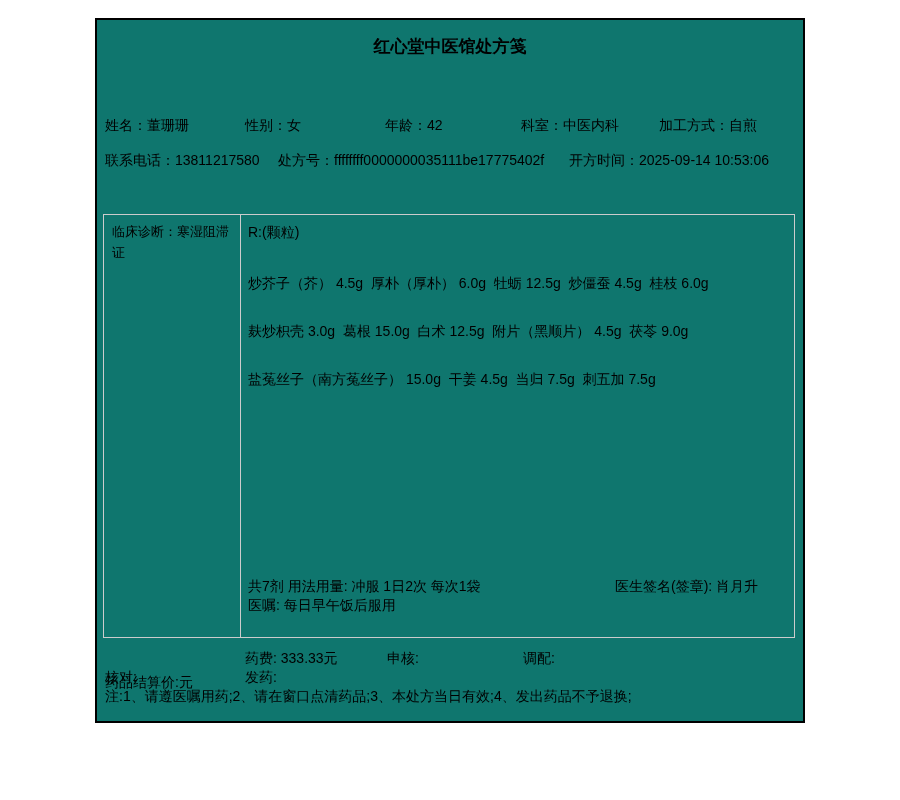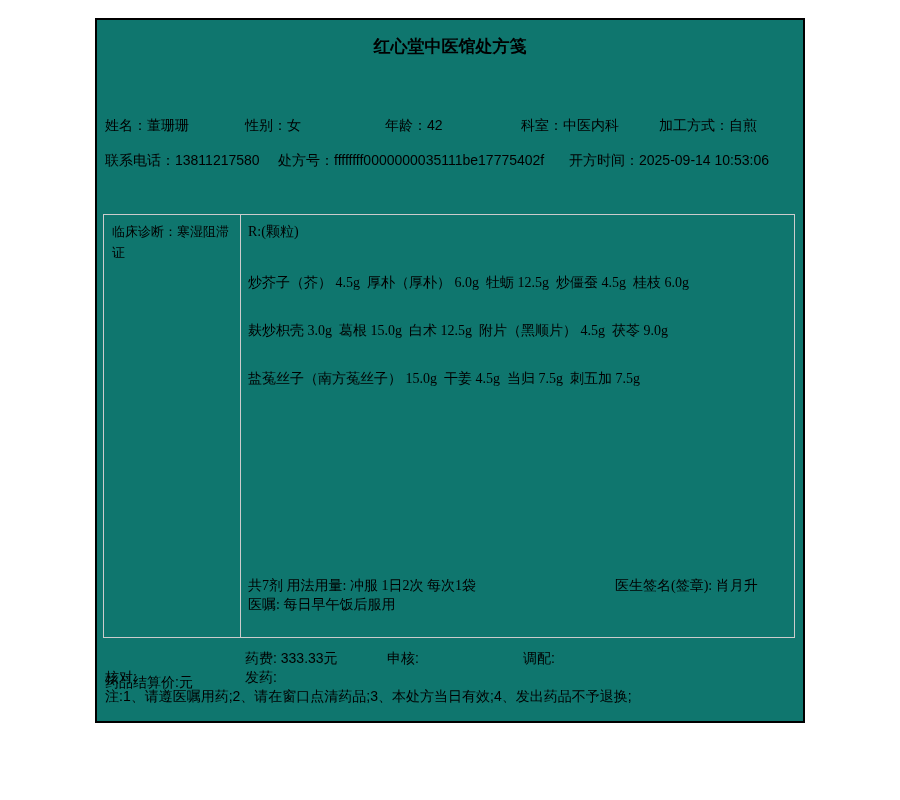--- a/index.html
+++ b/index.html
@@ -36,21 +36,20 @@
   .p-phone  { left: 8px;   top: 130px; }
   .p-rxno   { left: 181px; top: 130px; text-align: center; }
   .p-time   { left: 472px; top: 130px; }
   
   .rx-table {
     position: absolute; left: 6px; top: 194px;
     width: 692px; height: 424px;
     border: 1px solid #cccccc;
     box-sizing: border-box;
     display: flex;
-    font-family: Liberation Serif, serif;
   }
   .diag-cell {
     width: 137px;
     border-right: 1px solid #cccccc;
     box-sizing: border-box;
     padding: 6px 8px;
     font-size: 13px; line-height: 21px;
     white-space: pre-wrap;
   }
   .rx-cell { position: relative; flex: 1; }

